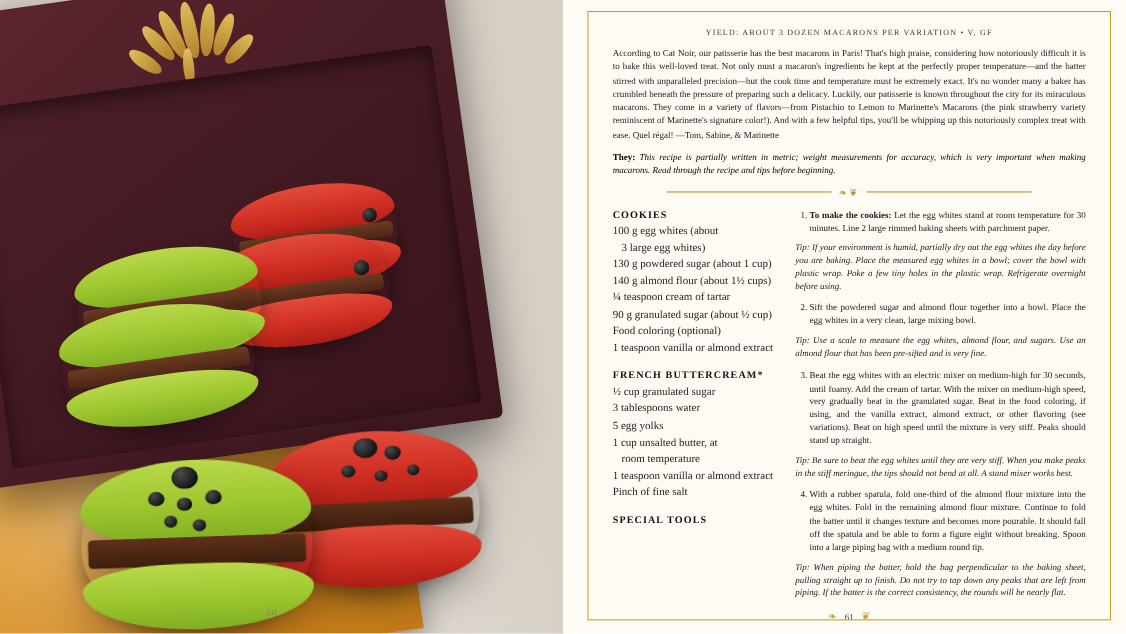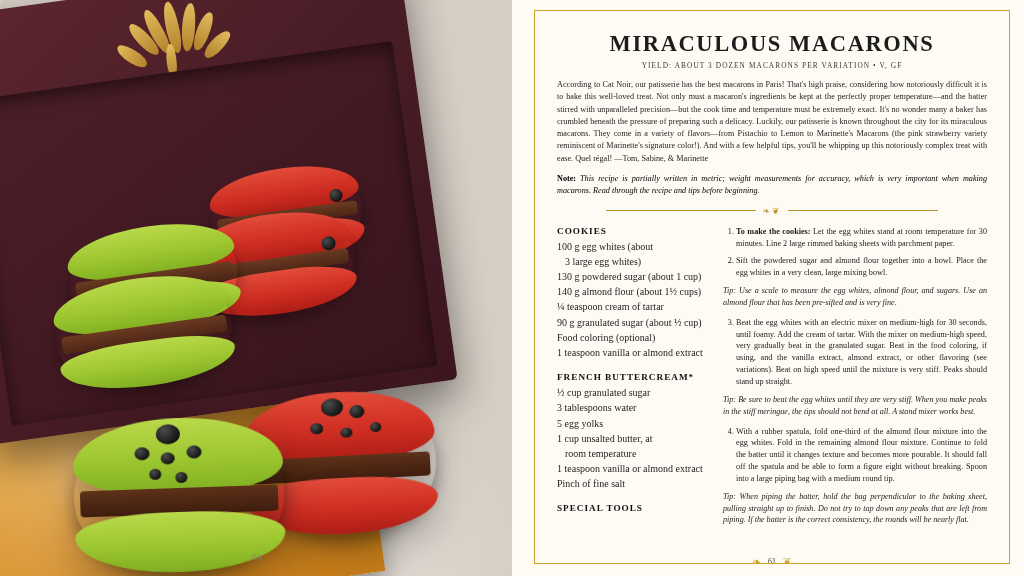--- a/index.html
+++ b/index.html
@@ -109,21 +109,21 @@
   .seed {
     position:absolute;
     background: radial-gradient(circle at 35% 30%, #4b4b4b, #141414 70%);
     border-radius: 50%;
   }
 
   
   .big-mac { position:absolute; filter: drop-shadow(0 14px 20px rgba(0,0,0,.3)); }
 
   .page-num-left {
-    position:absolute; left:252px; bottom:14px;
+    position:absolute; left:242px; bottom:14px;
     font-size:9px; color:#8d8377; letter-spacing:.5px;
   }
 
   
   .recipe-page {
     position: relative;
     width: 512px; height: 576px;
     background: #fdfbf4;
     padding: 10px;
   }
@@ -290,27 +290,26 @@
       <div class="seed" style="left:76px; top:50px; width:12px; height:11px;"></div>
       <div class="seed" style="left:102px; top:54px; width:12px; height:11px;"></div>
     </div>
 
     <div class="page-num-left">60</div>
   </div>
 
   <div class="recipe-page">
     <div class="frame">
 
-      <h1 class="title">MIRACULOUS MACARONS</h1>
       <div class="yield">YIELD: ABOUT 3 DOZEN MACARONS PER VARIATION  •  V, GF</div>
 
       <p class="intro">According to Cat Noir, our patisserie has the best macarons in Paris! That's high praise, considering how notoriously difficult it is to bake this well-loved treat. Not only must a macaron's ingredients be kept at the perfectly proper temperature—and the batter stirred with unparalleled precision—but the cook time and temperature must be extremely exact. It's no wonder many a baker has crumbled beneath the pressure of preparing such a delicacy. Luckily, our patisserie is known throughout the city for its miraculous macarons. They come in a variety of flavors—from Pistachio to Lemon to Marinette's Macarons (the pink strawberry variety reminiscent of Marinette's signature color!). And with a few helpful tips, you'll be whipping up this notoriously complex treat with ease. Quel régal! —Tom, Sabine, &amp; Marinette</p>
 
       <p class="note">
-        <b>Note:</b>
+        <b>They:</b>
         <i>This recipe is partially written in metric; weight measurements for accuracy, which is very important when making macarons. Read through the recipe and tips before beginning.</i>
       </p>
 
       <div class="divider">
         <span class="line"></span>
         <span class="dot">❧❦</span>
         <span class="line"></span>
       </div>
 
       <div class="cols">
@@ -346,20 +345,21 @@
 
           <h2 class="sec spaced">SPECIAL TOOLS</h2>
         </div>
 
         <div class="col-right">
           <ol class="steps">
             <li>
               <b>To make the cookies:</b><span> Let the egg whites stand at room temperature for 30 minutes. Line 2 large rimmed baking sheets with parchment paper.</span>
             </li>
           </ol>
+          <p class="tip">Tip: If your environment is humid, partially dry out the egg whites the day before you are baking. Place the measured egg whites in a bowl; cover the bowl with plastic wrap. Poke a few tiny holes in the plastic wrap. Refrigerate overnight before using.</p>
 
           <ol class="steps" start="2">
             <li>
               <span>Sift the powdered sugar and almond flour together into a bowl. Place the egg whites in a very clean, large mixing bowl.</span>
             </li>
           </ol>
           <p class="tip">Tip: Use a scale to measure the egg whites, almond flour, and sugars. Use an almond flour that has been pre-sifted and is very fine.</p>
 
           <ol class="steps" start="3">
             <li>

